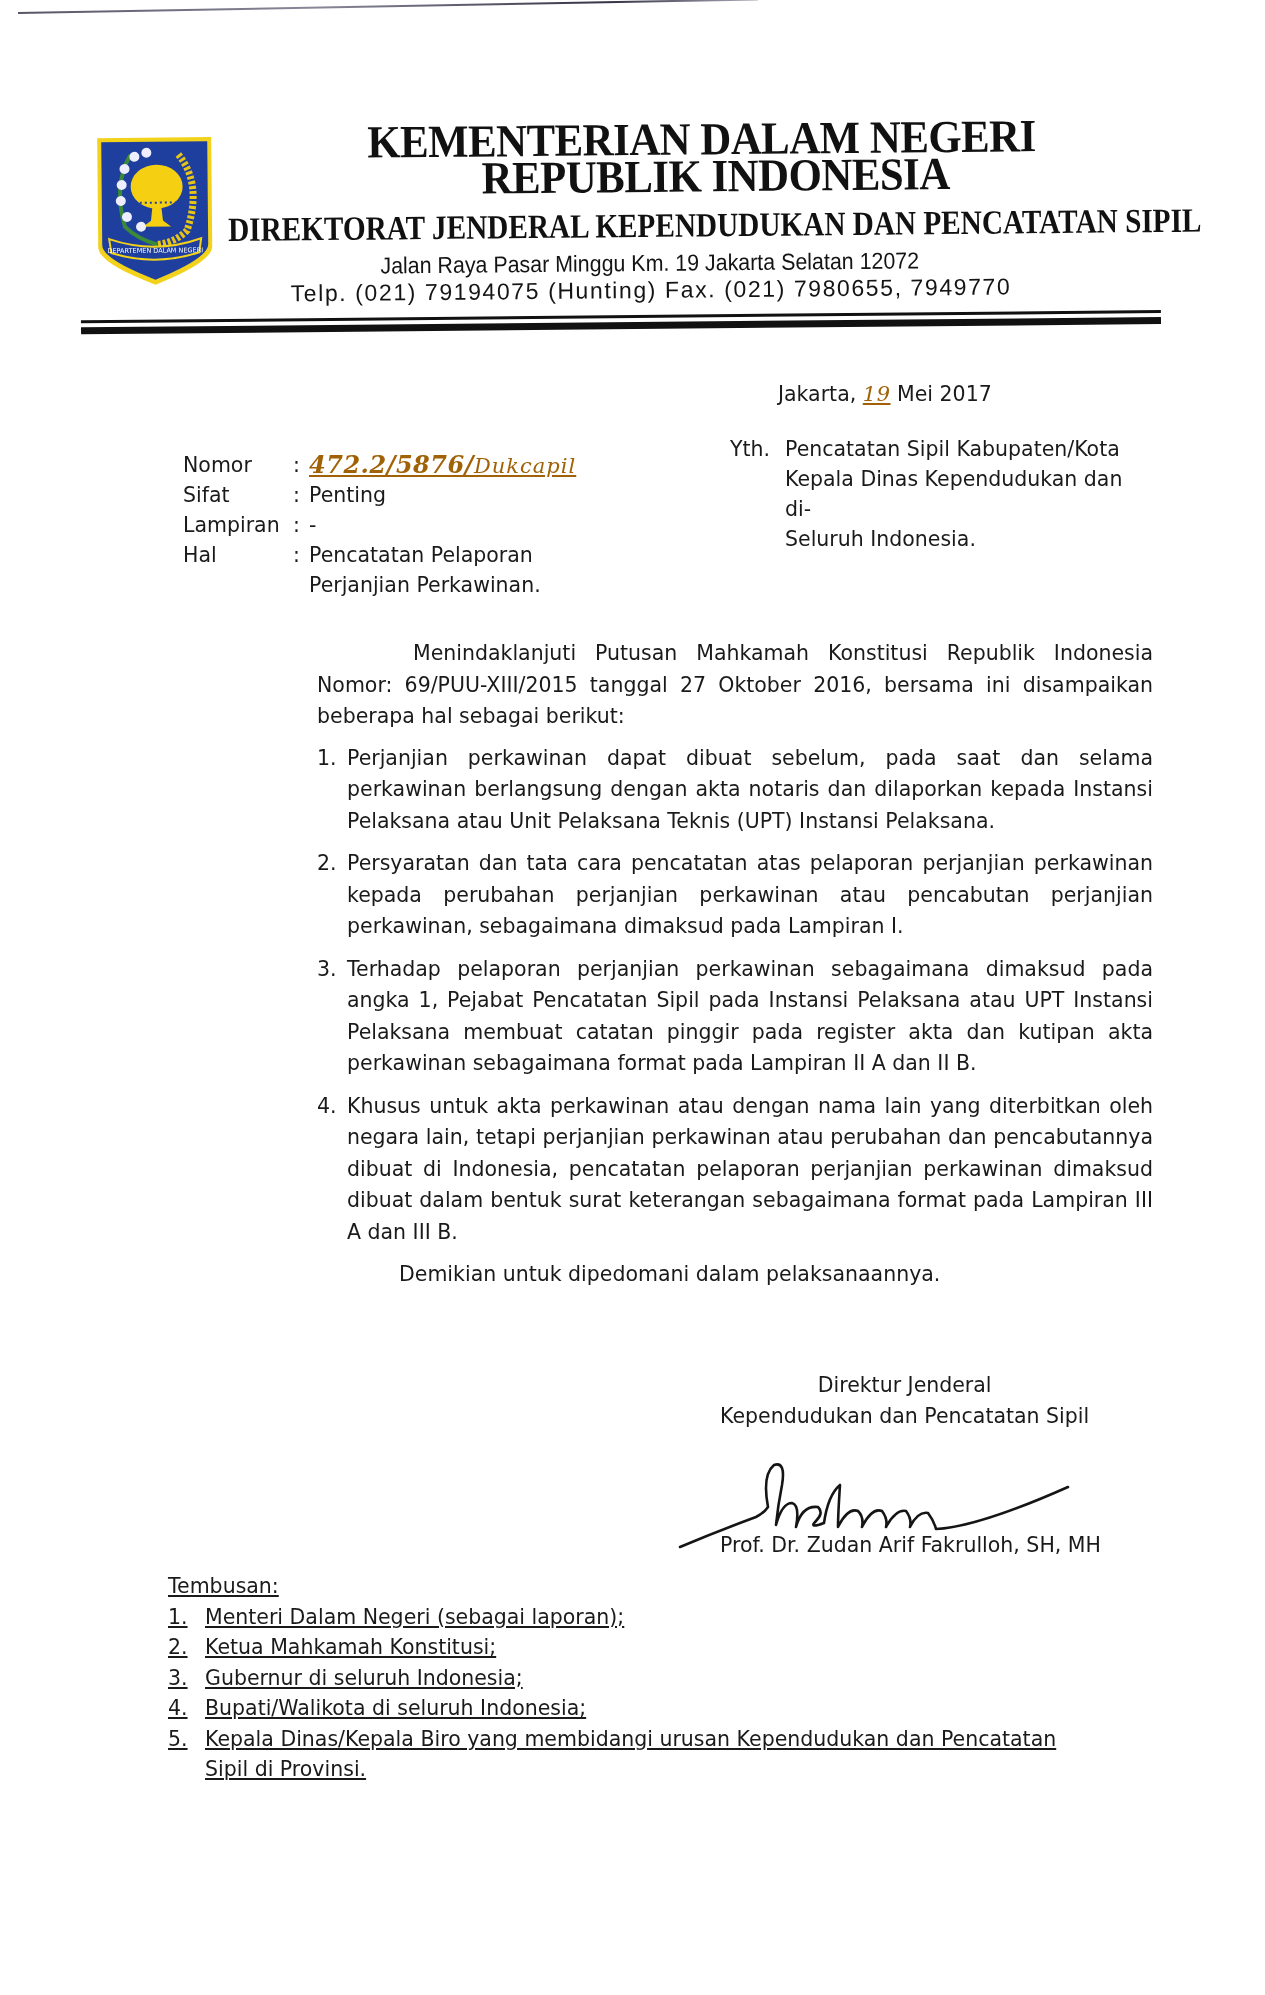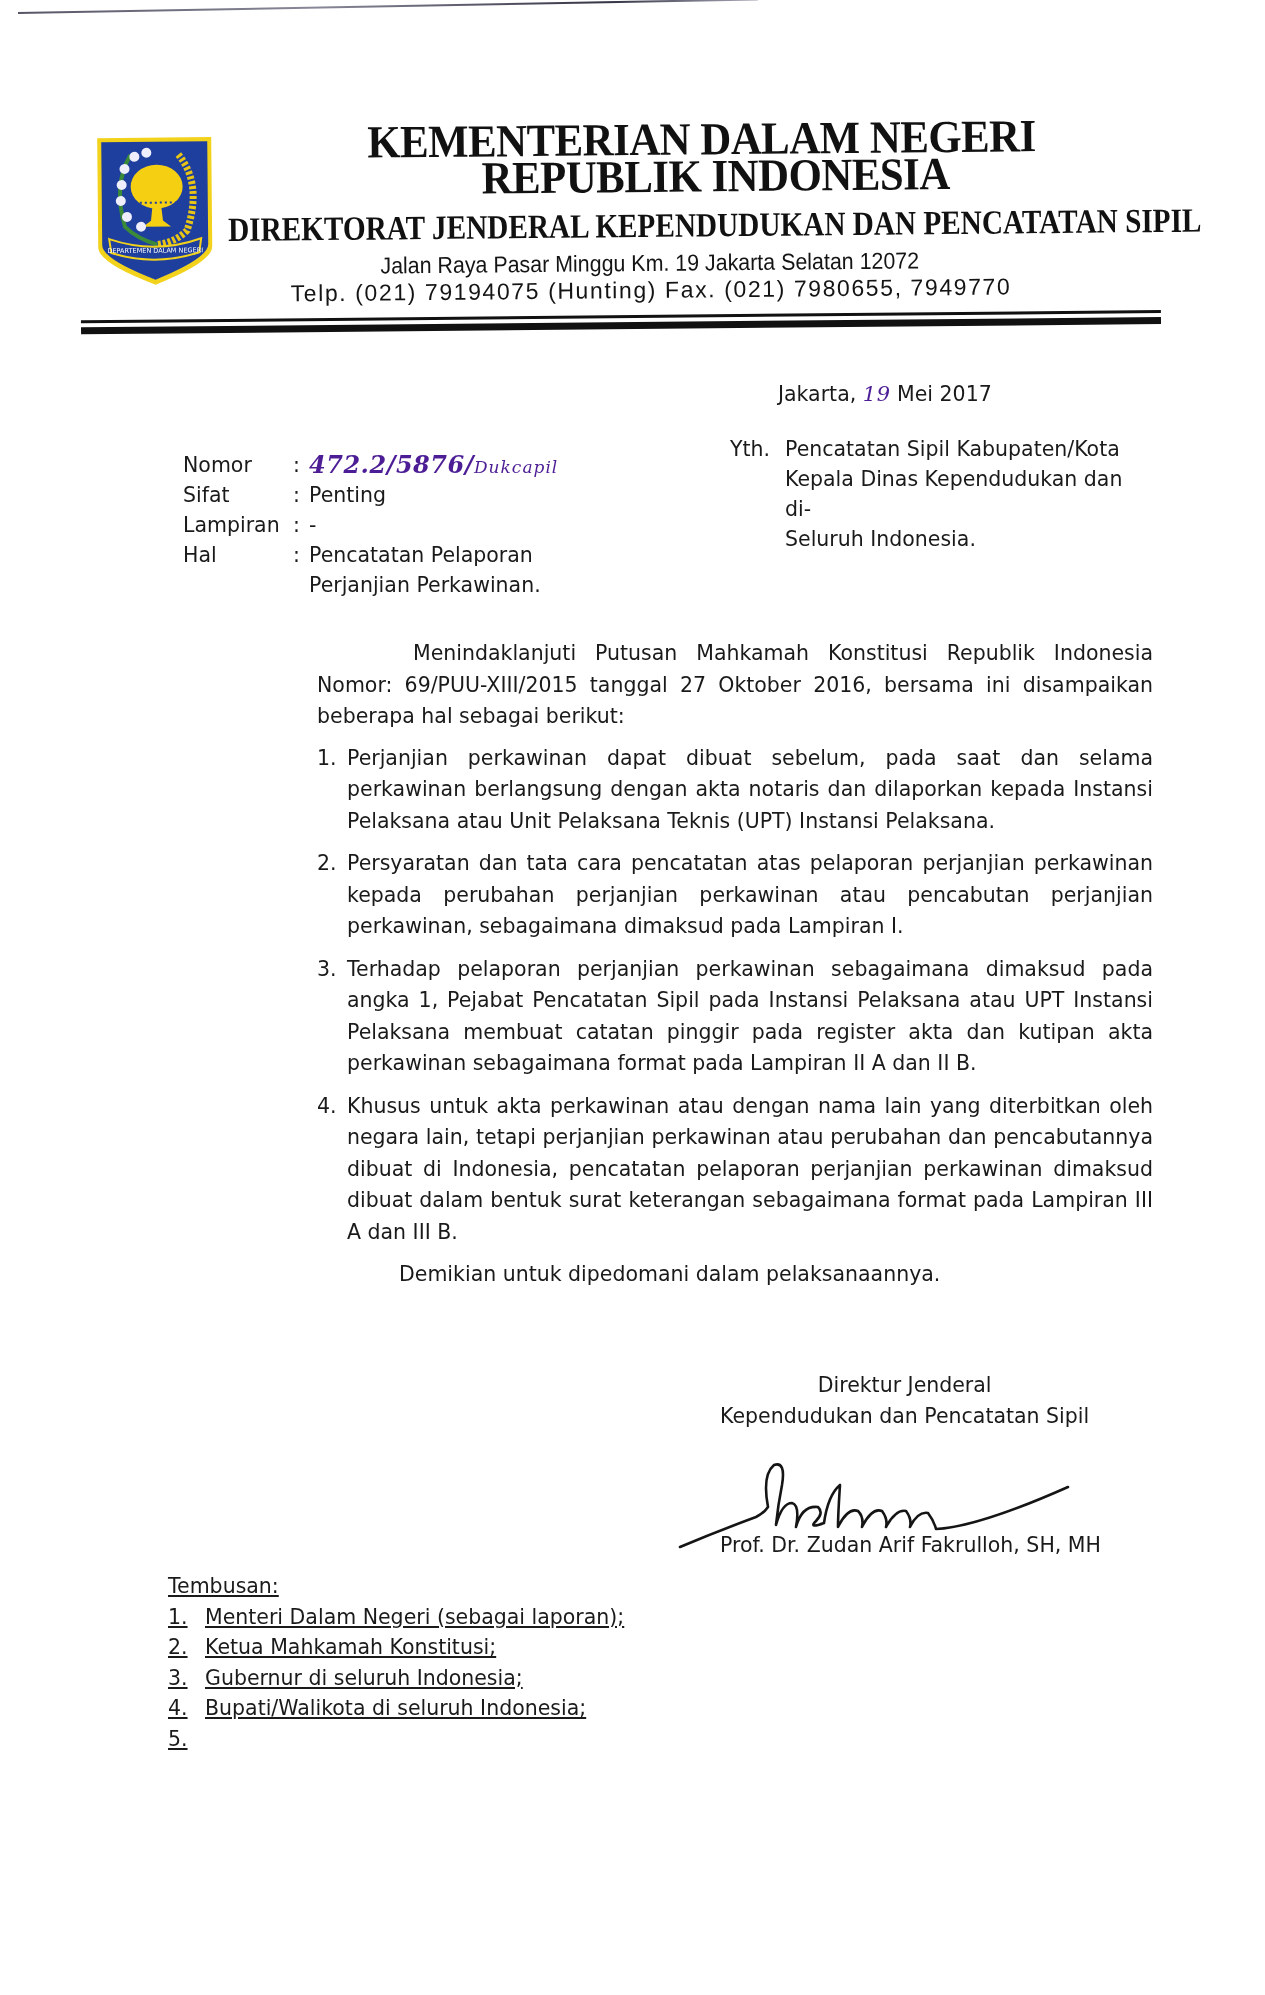--- a/index.html
+++ b/index.html
@@ -19,22 +19,22 @@
   .h-addr { left: 380px; top: 250px; font-size: 23px; white-space: nowrap; transform: scaleX(0.93); transform-origin: left; }
   .h-tel { left: 290px; top: 277px; font-size: 23px; letter-spacing: 1.6px; white-space: nowrap; }
   .rule-thin { left: 80px; top: 315px; width: 1080px; height: 3px; background: #111; }
   .rule-thick { left: 80px; top: 322px; width: 1080px; height: 7px; background: #111; }
 
   .date { left: 778px; top: 382px; white-space: nowrap; }
   .meta { left: 183px; top: 450px; }
   .meta-row { display: flex; height: 30px; line-height: 30px; white-space: nowrap; }
   .meta-label { width: 110px; }
   .meta-colon { width: 16px; }
-  .handwrite { font-family: "DejaVu Serif", serif; font-style: italic; font-weight: bold; font-size: 24px; color: #4c1d95; letter-spacing: 0.5px; }
-  .handwrite small { font-weight: normal; font-size: 17px; font-style: italic; letter-spacing: 1px; }
+  .handwrite { font-family: "DejaVu Serif", serif; font-style: italic; font-weight: bold; font-size: 24px; color: #a16207; letter-spacing: 0.5px; text-decoration: underline; }
+  .handwrite small { font-weight: normal; font-size: 21px; font-style: italic; letter-spacing: 1px; }
 
   .recipient { left: 730px; top: 434px; }
   .recipient-row { display: flex; }
   .yth { width: 55px; }
   .recipient-lines div { height: 30px; line-height: 30px; white-space: nowrap; }
 
   .main { left: 317px; top: 638px; width: 836px; }
   .para { text-align: justify; line-height: 31.5px; margin: 0; }
   .indent { text-indent: 96px; }
   .list { margin: 10px 0 0 0; padding: 0; list-style: none; }
@@ -181,14 +181,15 @@
   <div class="cc-item">
     <span class="cc-num">3.</span>
     <span class="cc-text">Gubernur di seluruh Indonesia;</span>
   </div>
   <div class="cc-item">
     <span class="cc-num">4.</span>
     <span class="cc-text">Bupati/Walikota di seluruh Indonesia;</span>
   </div>
   <div class="cc-item">
     <span class="cc-num">5.</span>
+    <span class="cc-text" style="width:900px">Kepala Dinas/Kepala Biro yang membidangi urusan Kependudukan dan Pencatatan Sipil di Provinsi.</span>
   </div>
 </div>
 
 </body></html>

